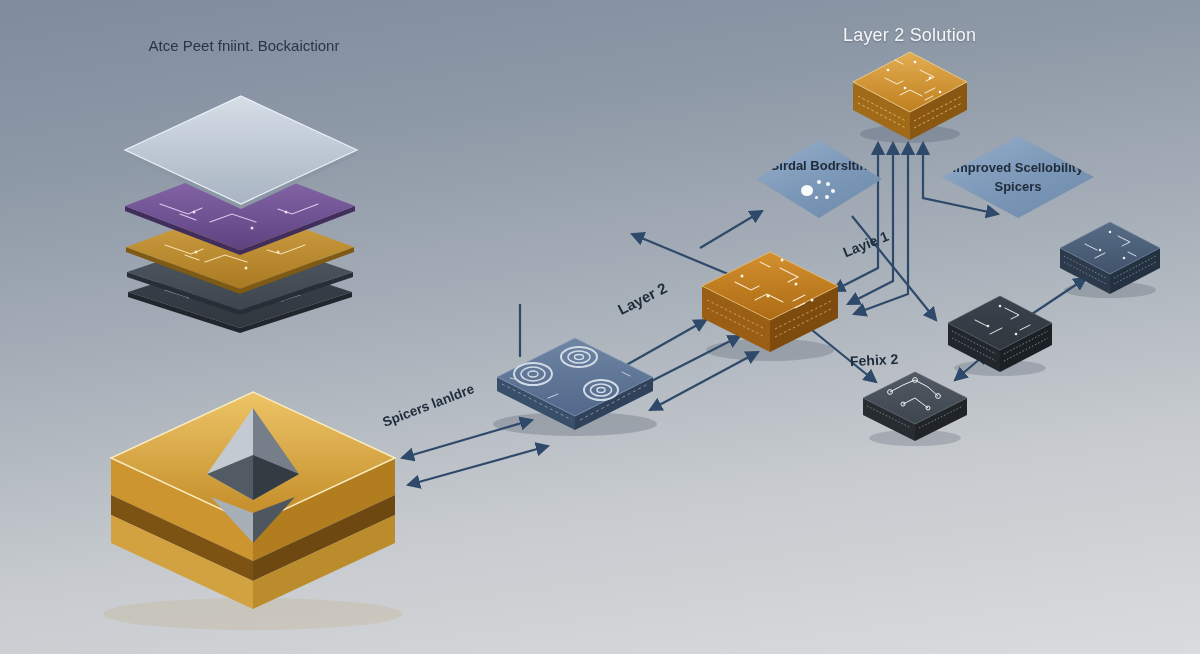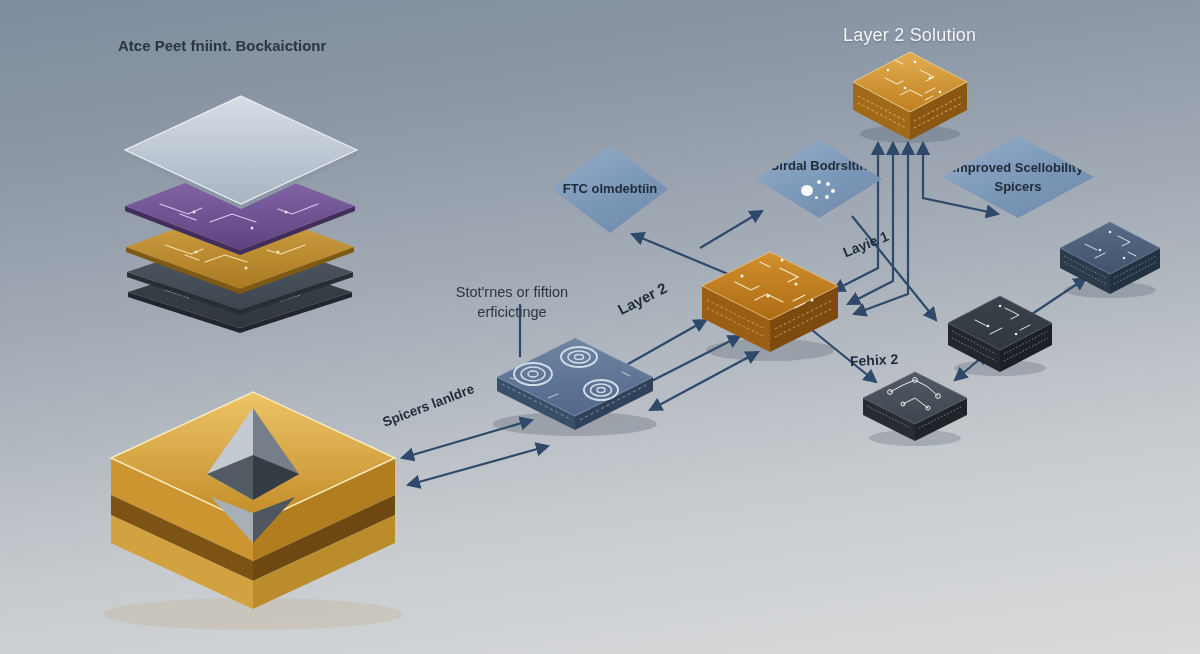--- a/index.html
+++ b/index.html
@@ -3,21 +3,21 @@
 <meta charset="utf-8">
 <style>
   html,body{margin:0;padding:0;background:#888;}
   .stage{
     position:relative;width:1200px;height:654px;overflow:hidden;
     font-family:"Liberation Sans",sans-serif;
     background:linear-gradient(172deg,#7e8c9d 0%,#8e99a7 22%,#a9b1ba 48%,#c7cbcf 72%,#dadbdc 100%);
   }
   .stage svg{position:absolute;left:0;top:0;}
   .txt{position:absolute;color:#25303e;}
-  .caption{left:118px;top:34px;width:252px;text-align:left;font-size:15px;line-height:1.55;color:#2a3544;font-weight:700;}
+  .caption{left:118px;top:34px;width:252px;text-align:center;font-size:15px;line-height:1.55;color:#2a3544;font-weight:400;}
   .title{left:843px;top:25px;font-size:18px;font-weight:400;color:#f4f6f8;letter-spacing:.2px;text-shadow:0 1px 2px rgba(40,50,70,.35);}
   .note{left:428px;top:282px;width:168px;text-align:center;font-size:14.5px;color:#2b3642;line-height:1.4;font-weight:500;}
   .alabel{font-size:14px;font-weight:600;color:#1e2b3a;}
   .lab-layer2{left:616px;top:290px;transform:rotate(-27deg);font-size:15px;}
   .lab-layer1{left:842px;top:236px;transform:rotate(-22deg);}
   .lab-fehix{left:850px;top:352px;transform:rotate(-3deg);}
   .lab-spicers{left:380px;top:398px;transform:rotate(-21deg);font-size:13.5px;}
   .badge{
     position:absolute;clip-path:polygon(50% 0,100% 50%,50% 100%,0 50%);
     background:linear-gradient(155deg,#96aecb 0%,#7b97b7 55%,#6e89ab 100%);
@@ -257,44 +257,37 @@
     <path d="M867,406 L911,428 M919,428 L963,406" stroke="#848d96" stroke-width="1" stroke-dasharray="1.5 2" opacity=".85" fill="none"></path>
   </g>
 </svg>
 
 <div class="txt caption">
   <div>Atce Peet fniint. Bockaictionr</div>
 </div>
 
 <div class="txt title">Layer 2 Solution</div>
 
-<div class="badge badge-ftc">
-  <div class="bt">FTC olmdebtíin</div>
-</div>
 
 <div class="badge badge-sirdal">
   <div class="bt">Sirdal Bodrsltin</div>
   <div class="dots">
         <span></span>
         <span></span>
         <span></span>
         <span></span>
         <span></span>
         <span></span>
       </div>
 </div>
 
 <div class="badge badge-improved">
   <div class="bt">Improved Scellobility</div>
   <div class="bt">Spicers</div>
 </div>
 
-<div class="txt note">
-  <div>Stot'rnes or fiftion</div>
-  <div>erficictinge</div>
-</div>
 
 <div class="txt alabel lab-layer2">Layer 2</div>
 <div class="txt alabel lab-layer1">Layie 1</div>
 <div class="txt alabel lab-fehix">Fehix 2</div>
 <div class="txt alabel lab-spicers">Spicers lanldre</div>
 
 </div>
 
 </body></html>

